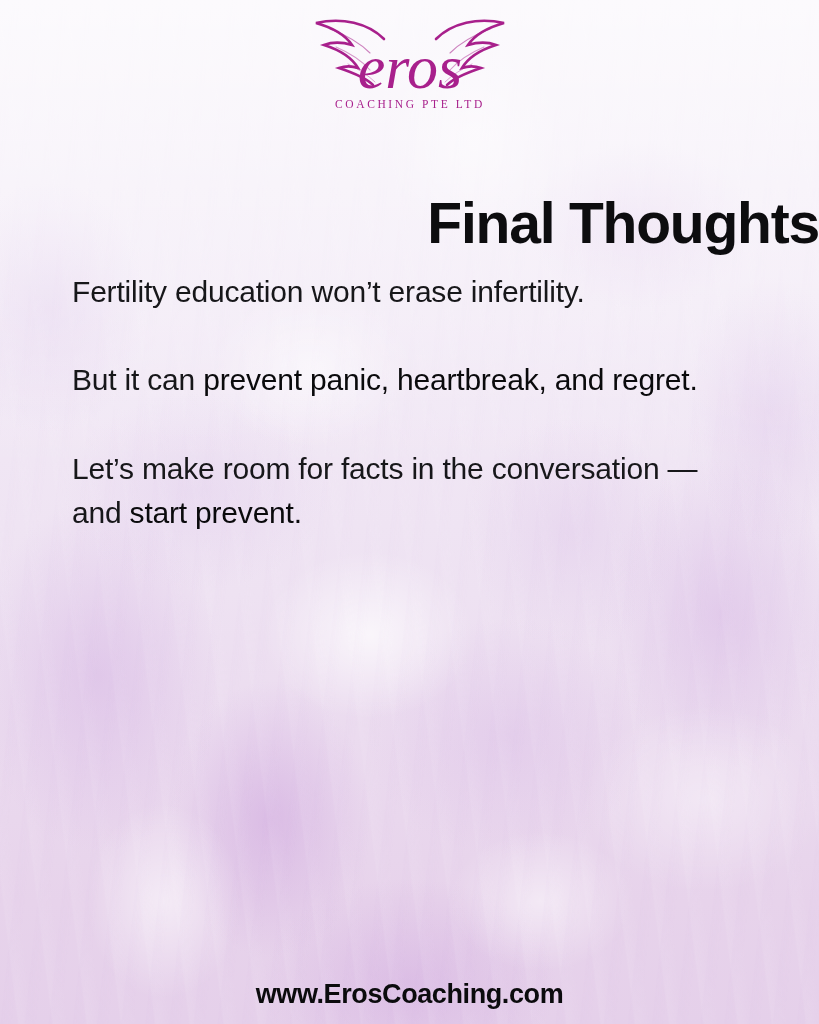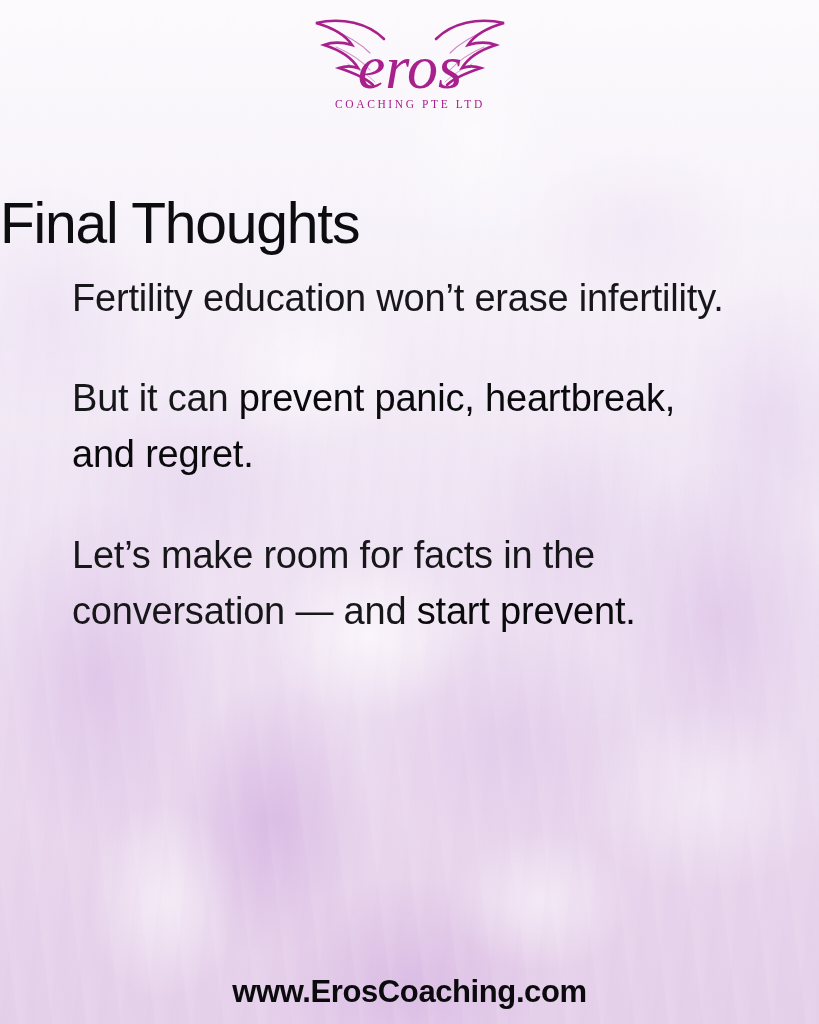--- a/index.html
+++ b/index.html
@@ -100,58 +100,58 @@
     height: 104px;
   }
   .logo svg { display: block; }
 
   
   .headline {
     position: absolute;
     top: 156px;
     left: 0;
     right: 0;
-    text-align: left;
+    text-align: right;
     font-size: 57px;
     line-height: 1.05;
-    font-weight: 400;
+    font-weight: 700;
     letter-spacing: -1.2px;
     color: #0d0d0f;
     font-family: "Liberation Sans", sans-serif;
   }
 
   
   .body-copy {
     position: absolute;
     top: 270px;
     left: 72px;
     width: 668px;
   }
   .para {
-    font-size: 38px;
+    font-size: 30px;
     line-height: 1.48;
     color: #17171a;
     margin: 0 0 44px 0;
     letter-spacing: -0.2px;
     font-weight: 400;
   }
   .para:last-child { margin-bottom: 0; }
   .para b {
     font-weight: 400;
     color: #0a0a0c;
   }
 
   
   .footer {
     position: absolute;
     left: 0;
     right: 0;
     bottom: 14px;
     text-align: center;
-    font-size: 31px;
+    font-size: 27px;
     font-weight: 700;
     letter-spacing: -0.4px;
     color: #0b0b0d;
   }
 </style>
 </head>
 <body>
 
 <div id="slide">
 

